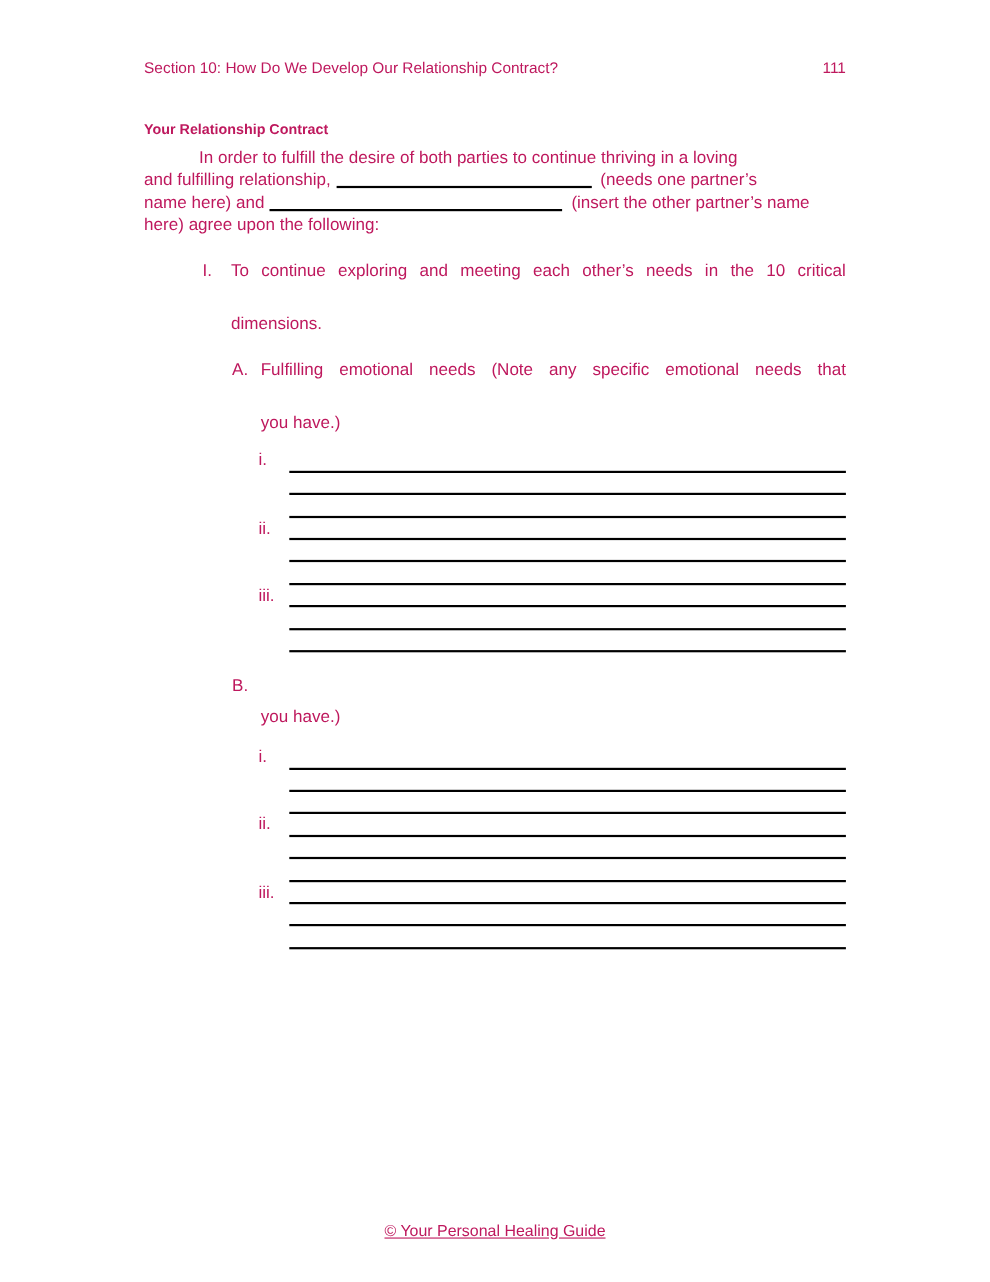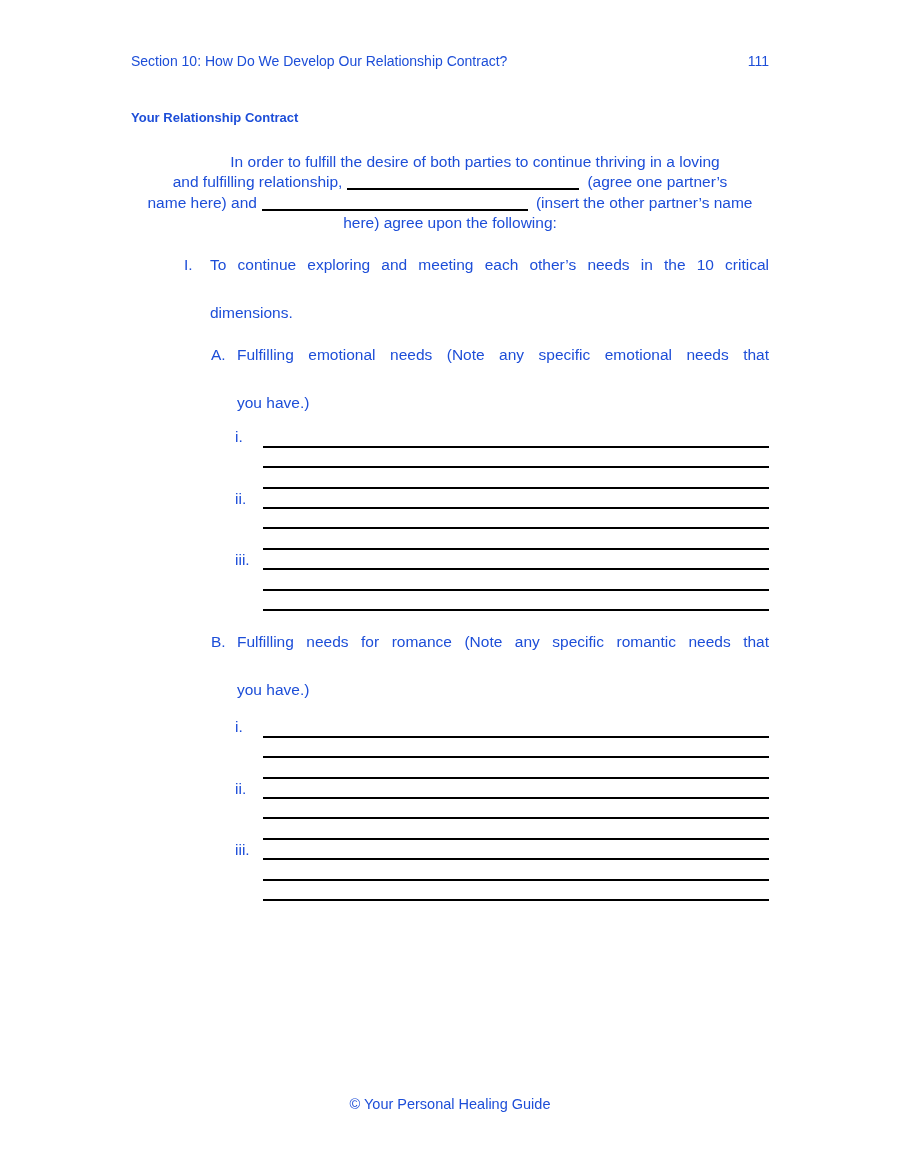--- a/index.html
+++ b/index.html
@@ -3,21 +3,21 @@
 <meta charset="utf-8">
 <style>
   * { margin: 0; padding: 0; box-sizing: border-box; }
   html, body { background: #ffffff; }
   .page {
     position: relative;
     width: 900px;
     height: 1165px;
     margin: 0 auto;
     background: #ffffff;
-    color: #1d4ed8;
+    color: #be185d;
     font-family: "Liberation Sans", "DejaVu Sans", sans-serif;
     font-size: 15.5px;
     line-height: 20.3px;
     overflow: hidden;
   }
   .content { margin: 0 131px; }
 
   
   .page-header {
     padding-top: 53px;
@@ -31,23 +31,22 @@
   
   .doc-title {
     margin-top: 36px;
     font-size: 13px;
     line-height: 23px;
     font-weight: bold;
   }
 
   
   .intro {
-    margin-top: 23px;
+    margin-top: 5px;
     text-indent: 50px;
-    text-align: center;
   }
   .blank-inline {
     display: inline-block;
     border-bottom: 2px solid #000;
     height: 14px;
     vertical-align: -3px;
     margin: 0 8px 0 5px;
   }
   .blank-inline.b1 { width: 232px; }
   .blank-inline.b2 { width: 266px; }
@@ -77,42 +76,43 @@
   }
   .roman-group .lines { flex: 1; }
   .answer-line {
     height: 20.4px;
     border-bottom: 2px solid #000;
   }
 
   
   .page-footer {
     position: absolute;
-    bottom: 52px;
+    bottom: 36px;
     left: 0;
     width: 100%;
     text-align: center;
     font-size: 14.5px;
     line-height: 17px;
+    text-decoration: underline;
   }
 </style>
 </head>
 <body>
 
 <div class="page">
   <div class="content">
 
     <div class="page-header">
       <span>Section 10: How Do We Develop Our Relationship Contract?</span>
       <span>111</span>
     </div>
 
     <h1 class="doc-title">Your Relationship Contract</h1>
 
-    <p class="intro"><span>In order to fulfill the desire of both parties to continue thriving in a loving</span><br><span>and fulfilling relationship,</span><span class="blank-inline b1"></span><span>(agree one partner’s</span><br><span>name here) and</span><span class="blank-inline b2"></span><span>(insert the other partner’s name</span><br><span>here) agree upon the following:</span></p>
+    <p class="intro"><span>In order to fulfill the desire of both parties to continue thriving in a loving</span><br><span>and fulfilling relationship,</span><span class="blank-inline b1"></span><span>(needs one partner’s</span><br><span>name here) and</span><span class="blank-inline b2"></span><span>(insert the other partner’s name</span><br><span>here) agree upon the following:</span></p>
 
     <div class="outline-item item-I">
       <span class="marker">I.</span>
       <div class="item-text">
         <span class="jline">To continue exploring and meeting each other’s needs in the 10 critical</span>
         <span class="tline">dimensions.</span>
       </div>
     </div>
 
     <div class="outline-item item-A">
@@ -146,21 +146,20 @@
           <div class="answer-line"></div>
           <div class="answer-line"></div>
           <div class="answer-line"></div>
         </div>
       </div>
     </div>
 
     <div class="outline-item item-B">
       <span class="marker">B.</span>
       <div class="item-text">
-        <span class="jline">Fulfilling needs for romance (Note any specific romantic needs that</span>
         <span class="tline">you have.)</span>
       </div>
     </div>
 
     <div class="groupset-B">
       <div class="roman-group">
         <span class="roman">i.</span>
         <div class="lines">
           <div class="answer-line"></div>
           <div class="answer-line"></div>

